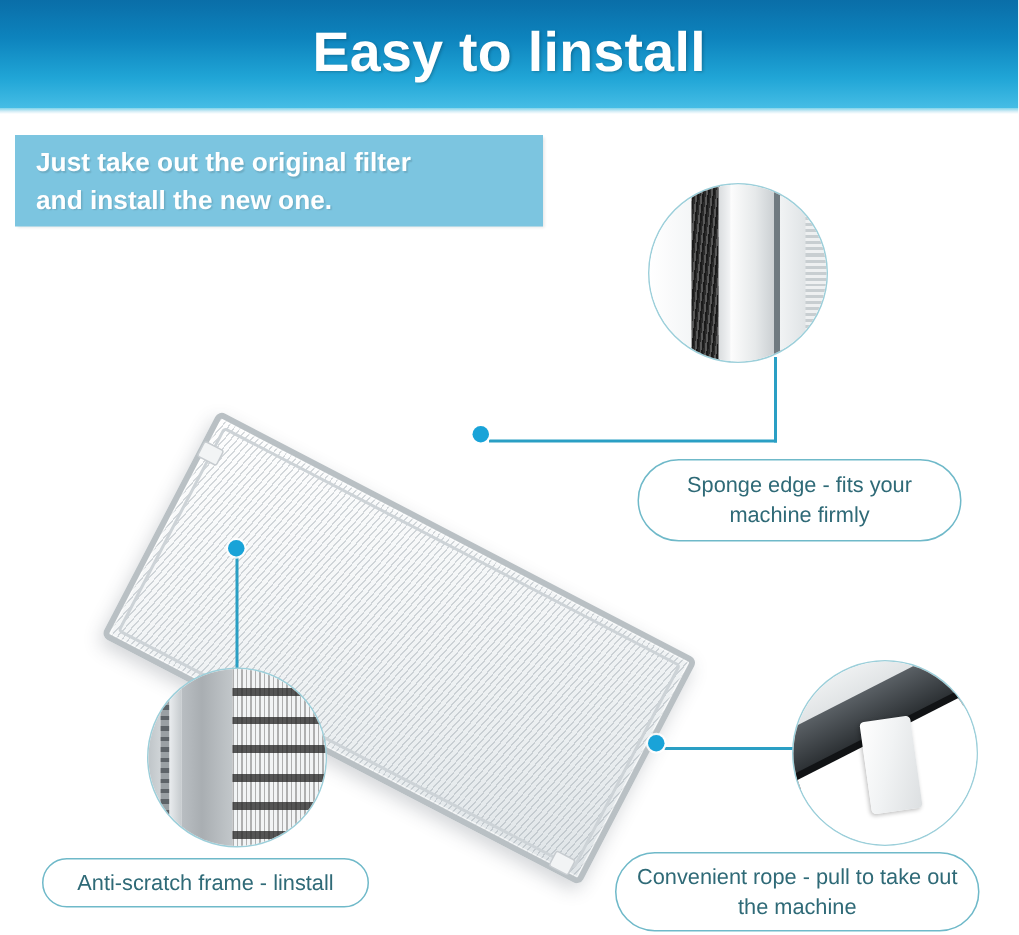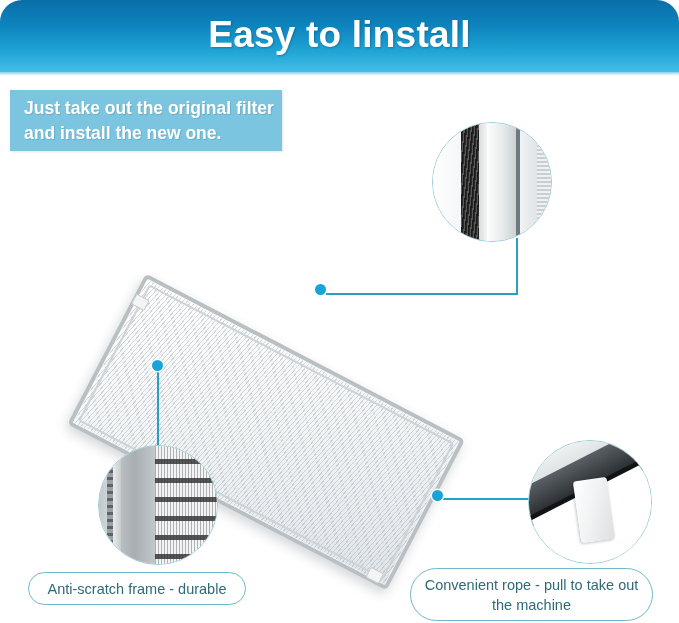--- a/index.html
+++ b/index.html
@@ -9,21 +9,20 @@
   }
   body {
     font-family: "Liberation Sans", sans-serif;
   }
   #page {
     position: relative;
     width: 679px;
     height: 623px;
     overflow: hidden;
     background: #ffffff;
-    border-radius: 22px;
   }
 
   
   #header-banner {
     position: absolute;
     left: 0; top: 0;
     width: 679px;
     height: 72px;
     background: linear-gradient(to bottom, #0a6ea8 0%, #0d83bd 35%, #20a5d6 72%, #45bde5 100%);
   }
@@ -46,21 +45,21 @@
     width: 679px;
     height: 4px;
     background: linear-gradient(to bottom, #7fd3ea 0%, #d9eff7 60%, #ffffff 100%);
   }
 
   
   #instruction-box {
     position: absolute;
     left: 10px;
     top: 90px;
-    width: 272px;
+    width: 352px;
     height: 61px;
     background: #7cc5e0;
     box-shadow: 1px 1px 2px rgba(0,0,0,0.10);
   }
   #instruction-text {
     position: absolute;
     left: 14px;
     top: 6px;
     width: 282px;
     font-size: 17.5px;
@@ -351,16 +350,17 @@
   </div>
 
   <div id="inset-rope" class="inset-circle">
     <div class="r-white"></div>
     <div class="r-dark"></div>
     <div class="r-black"></div>
     <div class="r-lower"></div>
     <div class="r-tab"></div>
   </div>
 
-  <div id="caption-frame" class="caption-pill">Anti-scratch frame - durable</div>
+  <div id="caption-sponge" class="caption-pill">Sponge edge - fits your machine firmly</div>
+  <div id="caption-frame" class="caption-pill">Anti-scratch frame - linstall</div>
   <div id="caption-rope" class="caption-pill">Convenient rope - pull to take out the machine</div>
 
 </div>
 
 </body></html>

